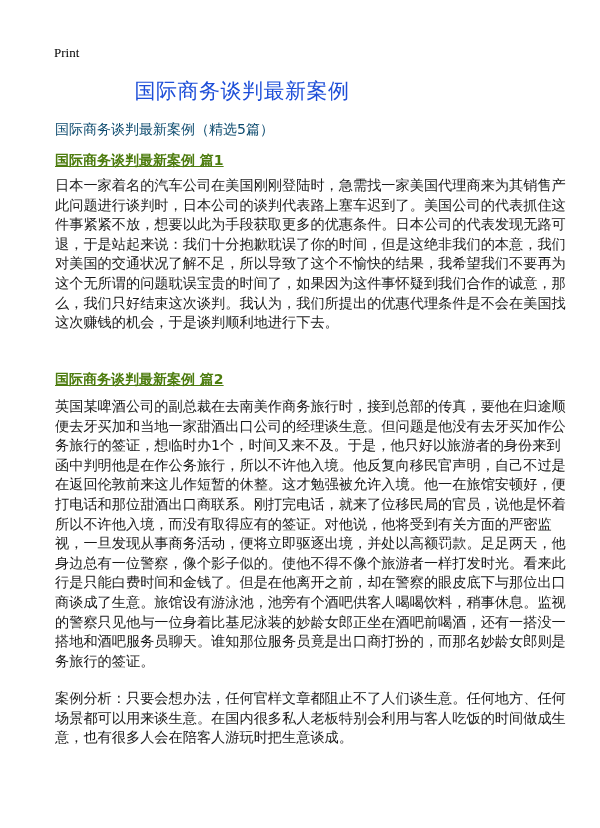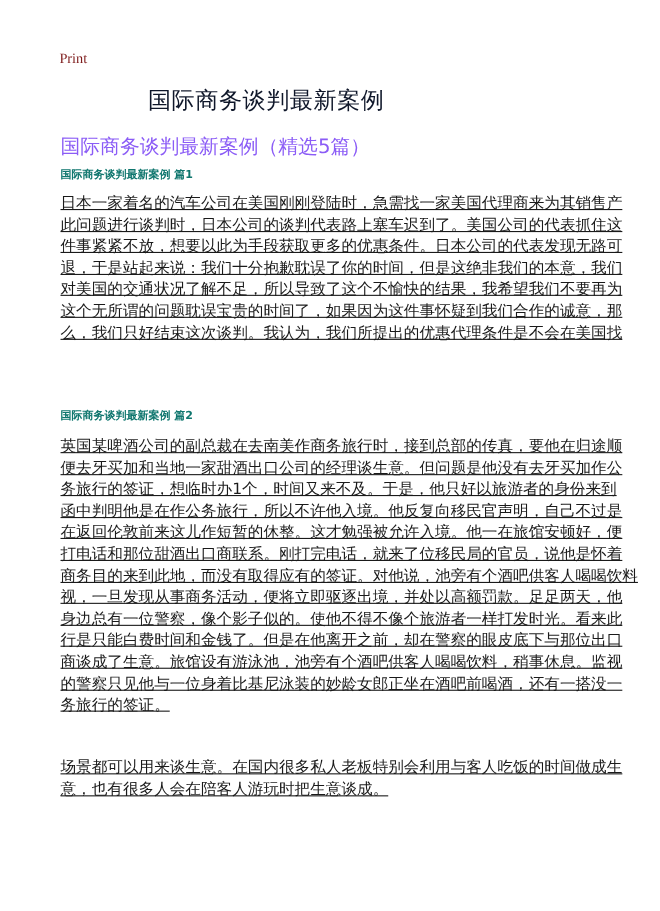--- a/index.html
+++ b/index.html
@@ -1,55 +1,58 @@
 <!DOCTYPE html>
 <html><head>
 <meta charset="utf-8">
 <style>
   html, body { margin:0; padding:0; background:#ffffff; }
   body { width:600px; height:828px; position:relative; overflow:hidden;
          font-family:"DejaVu Sans", "Liberation Sans", sans-serif; color:#1a1a1a; }
-  .print { position:absolute; left:54px; top:45px; font-family:"Liberation Serif", serif; font-size:13px; color:#7f1d1d; }
-  .title { position:absolute; left:0; width:484px; top:77px; text-align:center; font-size:21px; color:#0f172a; letter-spacing:0.5px; }
-  .subtitle { position:absolute; left:55px; top:121px; font-size:18px; color:#8b5cf6; }
-  .heading { position:absolute; left:55px; font-size:10px; font-weight:bold; color:#0f766e; }
+  .print { position:absolute; left:54px; top:45px; font-family:"Liberation Serif", serif; font-size:13px; color:#000000; }
+  .title { position:absolute; left:0; width:484px; top:77px; text-align:center; font-size:21px; color:#1d4ed8; letter-spacing:0.5px; }
+  .subtitle { position:absolute; left:55px; top:121px; font-size:14px; color:#0c4a6e; }
+  .heading { position:absolute; left:55px; font-size:14px; font-weight:bold; color:#4d7c0f;text-decoration:underline; }
   .para { position:absolute; left:55px; width:490px; font-size:14.2px; line-height:19.6px; color:#1a1a1a; }
-  .para .ln { display:block; white-space:nowrap;text-decoration:underline; }
+  .para .ln { display:block; white-space:nowrap; }
 </style>
 </head>
 <body>
 
 <div class="print">Print</div>
 <div class="title">国际商务谈判最新案例</div>
 <div class="subtitle">国际商务谈判最新案例（精选5篇）</div>
 
 <div class="heading" style="top:152px">国际商务谈判最新案例 篇1</div>
 <div class="para" style="top:176px">
   <span class="ln">日本一家着名的汽车公司在美国刚刚登陆时，急需找一家美国代理商来为其销售产</span>
   <span class="ln">此问题进行谈判时，日本公司的谈判代表路上塞车迟到了。美国公司的代表抓住这</span>
   <span class="ln">件事紧紧不放，想要以此为手段获取更多的优惠条件。日本公司的代表发现无路可</span>
   <span class="ln">退，于是站起来说：我们十分抱歉耽误了你的时间，但是这绝非我们的本意，我们</span>
   <span class="ln">对美国的交通状况了解不足，所以导致了这个不愉快的结果，我希望我们不要再为</span>
   <span class="ln">这个无所谓的问题耽误宝贵的时间了，如果因为这件事怀疑到我们合作的诚意，那</span>
   <span class="ln">么，我们只好结束这次谈判。我认为，我们所提出的优惠代理条件是不会在美国找</span>
+  <span class="ln">这次赚钱的机会，于是谈判顺利地进行下去。</span>
 </div>
 
 <div class="heading" style="top:371px">国际商务谈判最新案例 篇2</div>
 <div class="para" style="top:397px">
   <span class="ln">英国某啤酒公司的副总裁在去南美作商务旅行时，接到总部的传真，要他在归途顺</span>
   <span class="ln">便去牙买加和当地一家甜酒出口公司的经理谈生意。但问题是他没有去牙买加作公</span>
   <span class="ln">务旅行的签证，想临时办1个，时间又来不及。于是，他只好以旅游者的身份来到</span>
   <span class="ln">函中判明他是在作公务旅行，所以不许他入境。他反复向移民官声明，自己不过是</span>
   <span class="ln">在返回伦敦前来这儿作短暂的休整。这才勉强被允许入境。他一在旅馆安顿好，便</span>
   <span class="ln">打电话和那位甜酒出口商联系。刚打完电话，就来了位移民局的官员，说他是怀着</span>
-  <span class="ln">商务目的来到此地，而没有取得应有的签证。对他说，池旁有个酒吧供客人喝喝饮料</span>
+  <span class="ln">所以不许他入境，而没有取得应有的签证。对他说，他将受到有关方面的严密监</span>
   <span class="ln">视，一旦发现从事商务活动，便将立即驱逐出境，并处以高额罚款。足足两天，他</span>
   <span class="ln">身边总有一位警察，像个影子似的。使他不得不像个旅游者一样打发时光。看来此</span>
   <span class="ln">行是只能白费时间和金钱了。但是在他离开之前，却在警察的眼皮底下与那位出口</span>
   <span class="ln">商谈成了生意。旅馆设有游泳池，池旁有个酒吧供客人喝喝饮料，稍事休息。监视</span>
   <span class="ln">的警察只见他与一位身着比基尼泳装的妙龄女郎正坐在酒吧前喝酒，还有一搭没一</span>
+  <span class="ln">搭地和酒吧服务员聊天。谁知那位服务员竟是出口商打扮的，而那名妙龄女郎则是</span>
   <span class="ln">务旅行的签证。</span>
 </div>
 
 <div class="para" style="top:689px">
+  <span class="ln">案例分析：只要会想办法，任何官样文章都阻止不了人们谈生意。任何地方、任何</span>
   <span class="ln">场景都可以用来谈生意。在国内很多私人老板特别会利用与客人吃饭的时间做成生</span>
   <span class="ln">意，也有很多人会在陪客人游玩时把生意谈成。</span>
 </div>
 
 </body></html>

